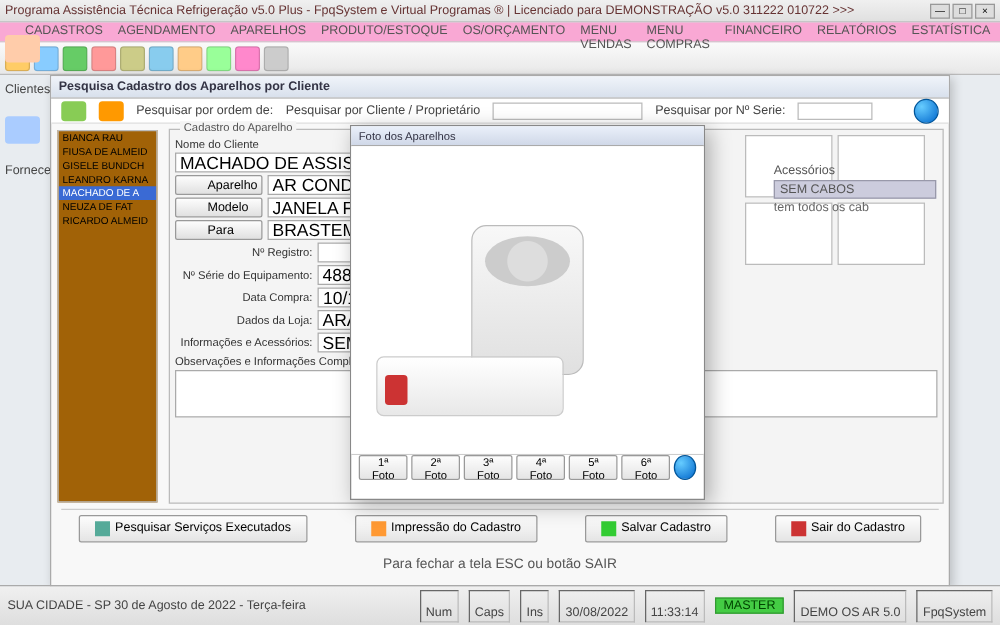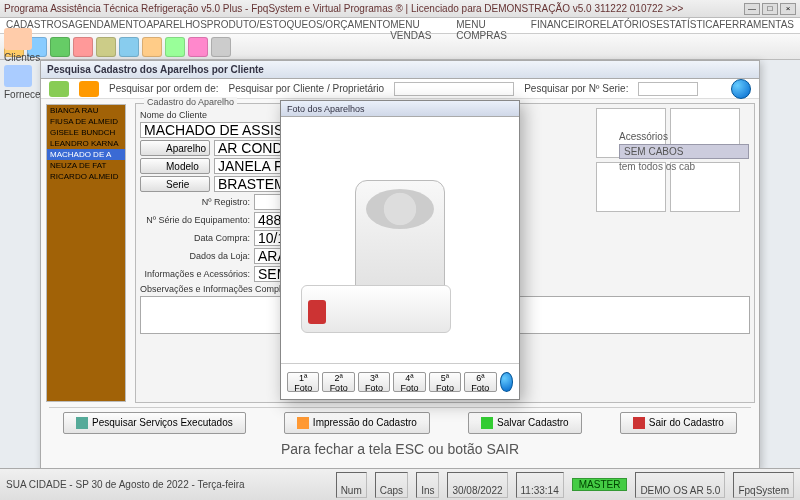--- a/index.html
+++ b/index.html
@@ -1,21 +1,21 @@
 <!DOCTYPE html>
 <html><head>
 <meta charset="utf-8">
 <style>
 *{margin:0;padding:0;box-sizing:border-box;font-family:Tahoma,Arial,sans-serif;font-size:10px}
 body{background:#e8ecf0;width:800px;height:500px;overflow:hidden;position:relative}
 .titlebar{background:linear-gradient(#f0f0f0,#e0e0e0);height:18px;display:flex;align-items:center;padding:0 4px;border-bottom:1px solid #bbb}
 .titlebar-text{color:#663333;flex:1}
 .win-btns{display:flex;gap:2px}
 .win-btn{width:16px;height:12px;background:#ddd;border:1px solid #999;font-size:8px;text-align:center;line-height:10px;cursor:pointer}
-.menubar{background:#ffffff;height:16px;display:flex;gap:0;padding:1px 6px;font-size:9px;color:#555;border-bottom:1px solid #ccc}
+.menubar{background:#f9a8d4;height:16px;display:flex;gap:12px;padding:1px 20px;font-size:9px;color:#555;border-bottom:1px solid #ccc}
 .menubar span{cursor:pointer}
 .toolbar{background:linear-gradient(#fafafa,#e8e8e8);height:26px;display:flex;align-items:center;gap:3px;padding:0 4px;border-bottom:1px solid #bbb}
 .tbtn{width:20px;height:20px;border-radius:3px;border:1px solid rgba(0,0,0,.15)}
 .main{position:absolute;top:60px;left:40px;right:40px;bottom:30px;background:#f8f8f8;border:1px solid #aaa;box-shadow:2px 2px 8px rgba(0,0,0,.2)}
 .main-hdr{background:linear-gradient(#f0f4fa,#d8e0ec);height:18px;display:flex;align-items:center;padding:0 6px;border-bottom:1px solid #aaa;color:#334;font-weight:bold}
 .search-hdr{height:20px;display:flex;align-items:center;gap:10px;padding:2px 8px;border-bottom:1px solid #ddd;color:#444;background:#fff}
 .search-hdr input{border:1px solid #bbb;height:14px;font-size:9px;padding:0 2px}
 .blue-circ{width:20px;height:20px;border-radius:50%;background:radial-gradient(circle at 30% 30%,#6cf,#06c);border:1px solid #059;margin-left:auto}
 .body-area{display:flex;height:calc(100% - 100px)}
 .left-list{width:80px;background:#a16207;border:1px solid #bbb;margin:5px;overflow:hidden}
@@ -23,39 +23,39 @@
 .left-list .sel{background:#3a6ad4;color:#fff}
 .form-panel{flex:1;border:1px solid #bbb;margin:4px;padding:4px;background:#f4f4f4;position:relative}
 .form-panel legend{font-size:9px;color:#555;position:absolute;top:-7px;left:8px;background:#f4f4f4;padding:0 3px}
 .frow{display:flex;align-items:center;margin:2px 0;gap:4px}
 .flabel{width:110px;text-align:right;font-size:9px;color:#333}
 .finput{border:1px solid #aaa;background:#fff;height:16px;padding:0 3px;font-size:14px;flex:0 0 auto}
 .fbtn{border:1px solid #999;background:linear-gradient(#fdfdfd,#e0e0e0);height:16px;padding:0 22px;font-size:9px;border-radius:2px;cursor:pointer;display:flex;align-items:center;gap:3px}
 .fbtn .ico{width:10px;height:10px;display:inline-block}
 .thumbs{position:absolute;right:8px;top:4px;width:150px;display:flex;flex-wrap:wrap;gap:4px}
 .thumb{width:70px;height:50px;background:#fff;border:1px solid #bbb}
-.photo-modal{position:absolute;left:280px;top:100px;width:240px;height:300px;background:#fff;border:1px solid #888;box-shadow:4px 4px 16px rgba(0,0,0,.3);z-index:50}
+.photo-modal{position:absolute;left:280px;top:100px;width:284px;height:300px;background:#fff;border:1px solid #888;box-shadow:4px 4px 16px rgba(0,0,0,.3);z-index:50}
 .pm-hdr{background:linear-gradient(#eaf0fa,#d0d8e8);height:16px;padding:0 6px;font-size:9px;color:#334;border-bottom:1px solid #aaa;display:flex;align-items:center}
 .pm-body{height:246px;display:flex;align-items:center;justify-content:center;background:#fff;position:relative}
 .ac-outdoor{width:90px;height:120px;background:linear-gradient(#f8f8f8,#e0e0e0);border-radius:12px;border:1px solid #bbb;position:relative}
 .ac-outdoor::before{content:"";position:absolute;top:8px;left:10px;right:10px;height:40px;background:radial-gradient(circle,#ddd 40%,#ccc 42%);border-radius:50%}
 .ac-indoor{width:150px;height:48px;background:linear-gradient(#fff,#e8e8e8);border-radius:6px;border:1px solid #ccc;position:absolute;bottom:30px;left:20px}
 .ac-indoor::after{content:"";position:absolute;left:6px;top:14px;width:18px;height:24px;background:#c33;border-radius:3px}
-.pm-foot{height:36px;border-top:1px solid #ccc;display:flex;align-items:center;justify-content:center;gap:3px;padding:0 6px}
+.pm-foot{height:36px;border-top:1px solid #ccc;display:flex;align-items:flex-start;justify-content:center;gap:3px;padding:0 6px}
 .pm-foot button{border:1px solid #999;background:linear-gradient(#fdfdfd,#e5e5e5);height:20px;padding:0 6px;font-size:9px;border-radius:2px;cursor:pointer}
 .btm-btns{position:absolute;bottom:36px;left:8px;right:8px;height:26px;display:flex;gap:10px;justify-content:space-around;align-items:center;border-top:1px solid #ccc;padding-top:4px}
 .big-btn{border:1px solid #999;background:linear-gradient(#fdfdfd,#e4e4e4);height:22px;padding:0 12px;font-size:9px;border-radius:2px;cursor:pointer;display:flex;align-items:center;gap:4px}
-.hint{position:absolute;bottom:12px;left:0;right:0;text-align:center;font-size:14px;color:#555}
+.hint{position:absolute;bottom:12px;left:0;right:0;text-align:center;font-size:11px;color:#555}
 .statusbar{position:absolute;bottom:0;left:0;right:0;height:32px;background:linear-gradient(#f0f0f0,#dedede);border-top:1px solid #aaa;display:flex;align-items:center;font-size:9px;color:#444;padding:0 6px;gap:8px}
 .statusbar .spacer{flex:1}
 .st-chip{border:1px inset #bbb;padding:12px 4px;height:13px;line-height:12px}
 .master{background:#4c4;border:1px solid #393;color:#040;padding:0 6px}
 .textarea{border:1px solid #aaa;background:#fff;height:38px;width:100%}
 .right-info{position:absolute;right:10px;top:70px;width:130px;font-size:9px;color:#555}
-.nav-icons{position:absolute;left:4px;top:28px;width:32px;display:flex;flex-direction:column;gap:2px;font-size:8px;text-align:center;color:#444}
+.nav-icons{position:absolute;left:4px;top:28px;width:32px;display:flex;flex-direction:column;gap:16px;font-size:8px;text-align:center;color:#444}
 .nav-icons .nicon{width:28px;height:22px;border-radius:3px}
 </style>
 </head>
 <body>
 
 <div class="titlebar">
   <span class="titlebar-text">Programa Assistência Técnica Refrigeração v5.0 Plus - FpqSystem e Virtual Programas ® | Licenciado para  DEMONSTRAÇÃO v5.0 311222 010722 &gt;&gt;&gt;</span>
   <div class="win-btns">
     <div class="win-btn">—</div>
     <div class="win-btn">□</div>
@@ -148,21 +148,21 @@
       <div class="frow">
         <button class="fbtn" style="width:70px">
             <span class="ico" style="background:#8bd"></span>
             <span>Modelo</span>
           </button>
         <input class="finput" style="width: 120px;" value="JANELA FRIO 7">
       </div>
       <div class="frow">
         <button class="fbtn" style="width:70px">
             <span class="ico" style="background:#8bd"></span>
-            <span>Serie</span>
+            <span>Para</span>
           </button>
         <input class="finput" style="width: 120px;" value="BRASTEMP">
       </div>
       <div class="frow">
         <span class="flabel">Nº Registro:</span>
         <input class="finput" style="width: 40px; text-align: right;" value="7">
         <button class="fbtn">Su...</button>
       </div>
       <div class="frow">
         <span class="flabel">Nº Série do Equipamento:</span>

